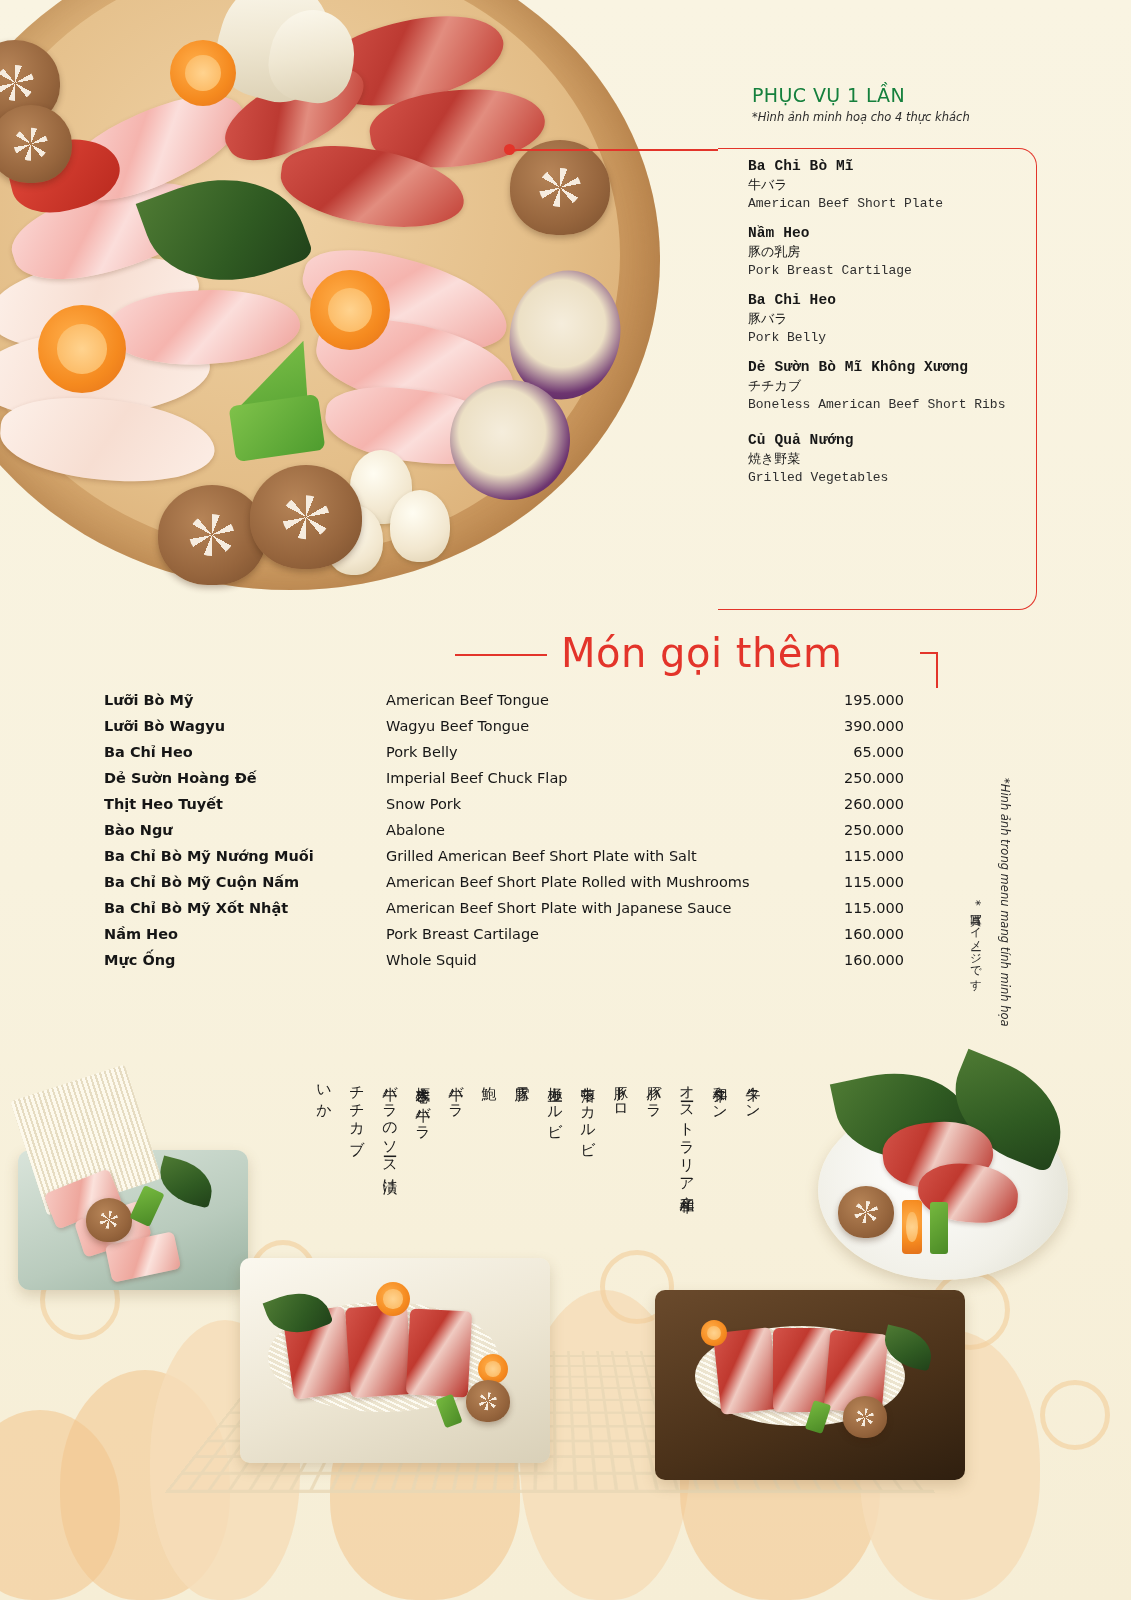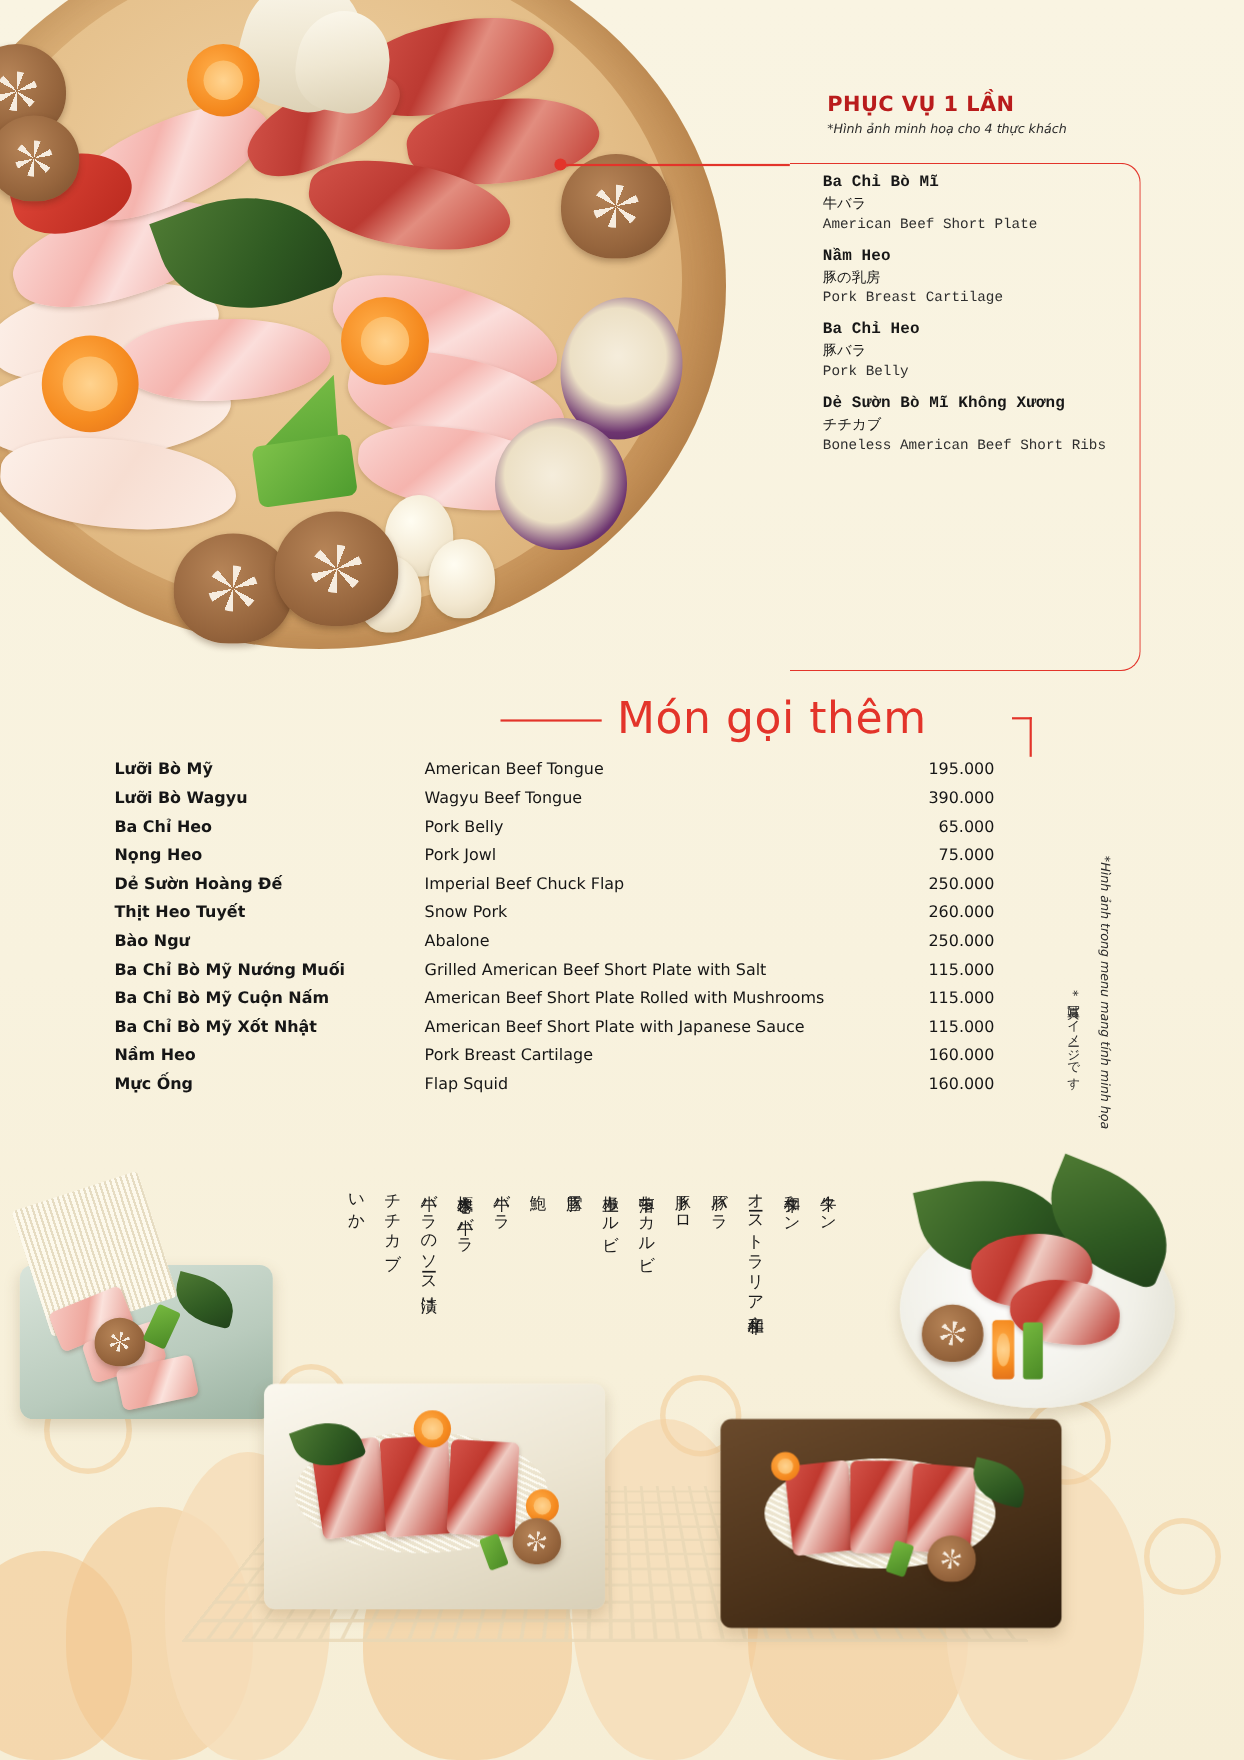--- a/index.html
+++ b/index.html
@@ -130,23 +130,23 @@
   }
 
   
   .serve-block {
     position: absolute;
     left: 718px;
     top: 84px;
     width: 330px;
   }
   .serve-title {
-    color: #b91c1c;
+    color: #15803d;
     font-size: 19px;
-    font-weight: bold;
+    font-weight: normal;
     letter-spacing: .4px;
     margin: 0 0 4px 34px;
   }
   .serve-note {
     font-size: 11.5px;
     font-style: italic;
     color: #2b2b2b;
     margin: 0 0 0 34px;
   }
   .bracket {
@@ -464,20 +464,25 @@
     <div class="serve-item">
       <div class="vn">Ba Chỉ Heo</div>
       <div class="jp">豚バラ</div>
       <div class="en">Pork Belly</div>
     </div>
     <div class="serve-item">
       <div class="vn">Dẻ Sườn Bò Mĩ Không Xương</div>
       <div class="jp">チチカブ</div>
       <div class="en">Boneless American Beef Short Ribs</div>
     </div>
+    <div class="serve-item" style="margin-top:20px;">
+      <div class="vn">Củ Quả Nướng</div>
+      <div class="jp">焼き野菜</div>
+      <div class="en">Grilled Vegetables</div>
+    </div>
   </div>
 </div>
 
 <div class="section-head">
   <div class="rule-left"></div>
   <h2>Món gọi thêm</h2>
 </div>
 <div class="corner-tick"></div>
 
 <div class="menu-list">
@@ -490,25 +495,20 @@
     <div class="vn">Lưỡi Bò Wagyu</div>
     <div class="en">Wagyu Beef Tongue</div>
     <div class="price">390.000</div>
   </div>
   <div class="menu-row">
     <div class="vn">Ba Chỉ Heo</div>
     <div class="en">Pork Belly</div>
     <div class="price">65.000</div>
   </div>
   <div class="menu-row">
-    <div class="vn">Nọng Heo</div>
-    <div class="en">Pork Jowl</div>
-    <div class="price">75.000</div>
-  </div>
-  <div class="menu-row">
     <div class="vn">Dẻ Sườn Hoàng Đế</div>
     <div class="en">Imperial Beef Chuck Flap</div>
     <div class="price">250.000</div>
   </div>
   <div class="menu-row">
     <div class="vn">Thịt Heo Tuyết</div>
     <div class="en">Snow Pork</div>
     <div class="price">260.000</div>
   </div>
   <div class="menu-row">
@@ -531,21 +531,21 @@
     <div class="en">American Beef Short Plate with Japanese Sauce</div>
     <div class="price">115.000</div>
   </div>
   <div class="menu-row">
     <div class="vn">Nầm Heo</div>
     <div class="en">Pork Breast Cartilage</div>
     <div class="price">160.000</div>
   </div>
   <div class="menu-row">
     <div class="vn">Mực Ống</div>
-    <div class="en">Flap Squid</div>
+    <div class="en">Whole Squid</div>
     <div class="price">160.000</div>
   </div>
 </div>
 
 <div class="side-note side-note-vn">*Hình ảnh trong menu mang tính minh họa</div>
 <div class="side-note side-note-jp">*写真はイメージです</div>
 
 <div class="jp-columns">
   <div class="jp-col">牛タン</div>
   <div class="jp-col">和牛タン</div>

